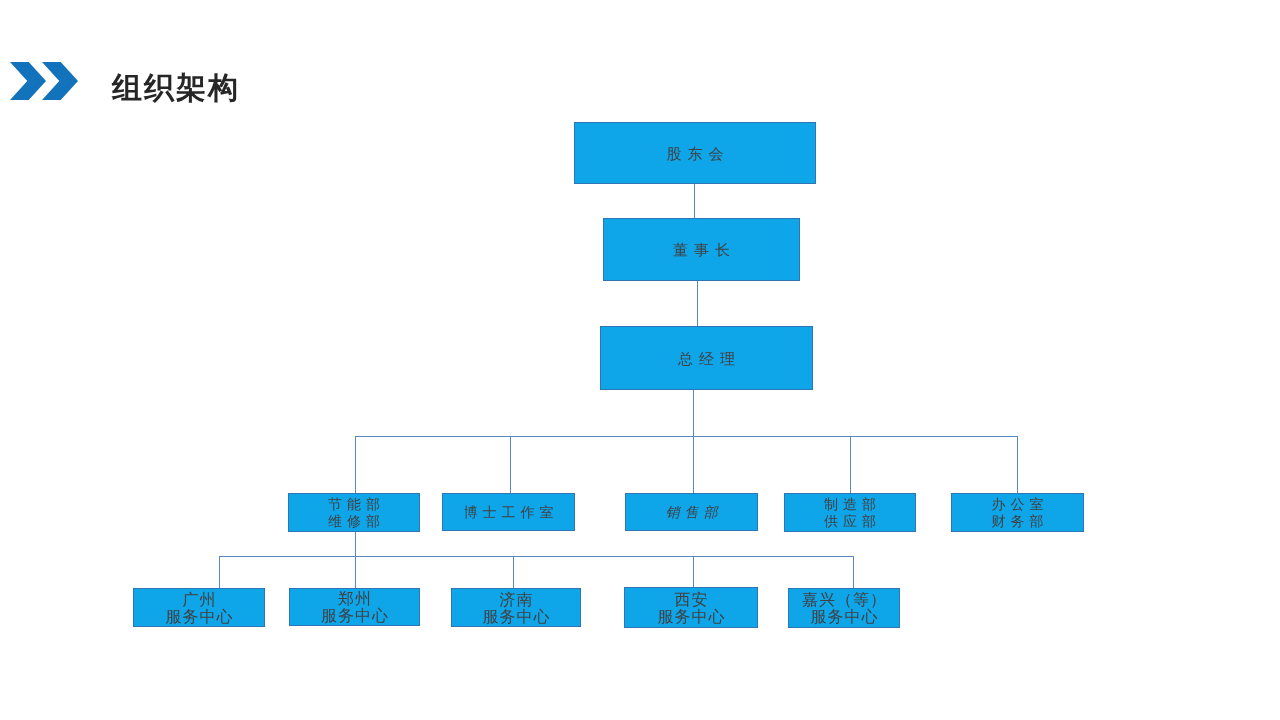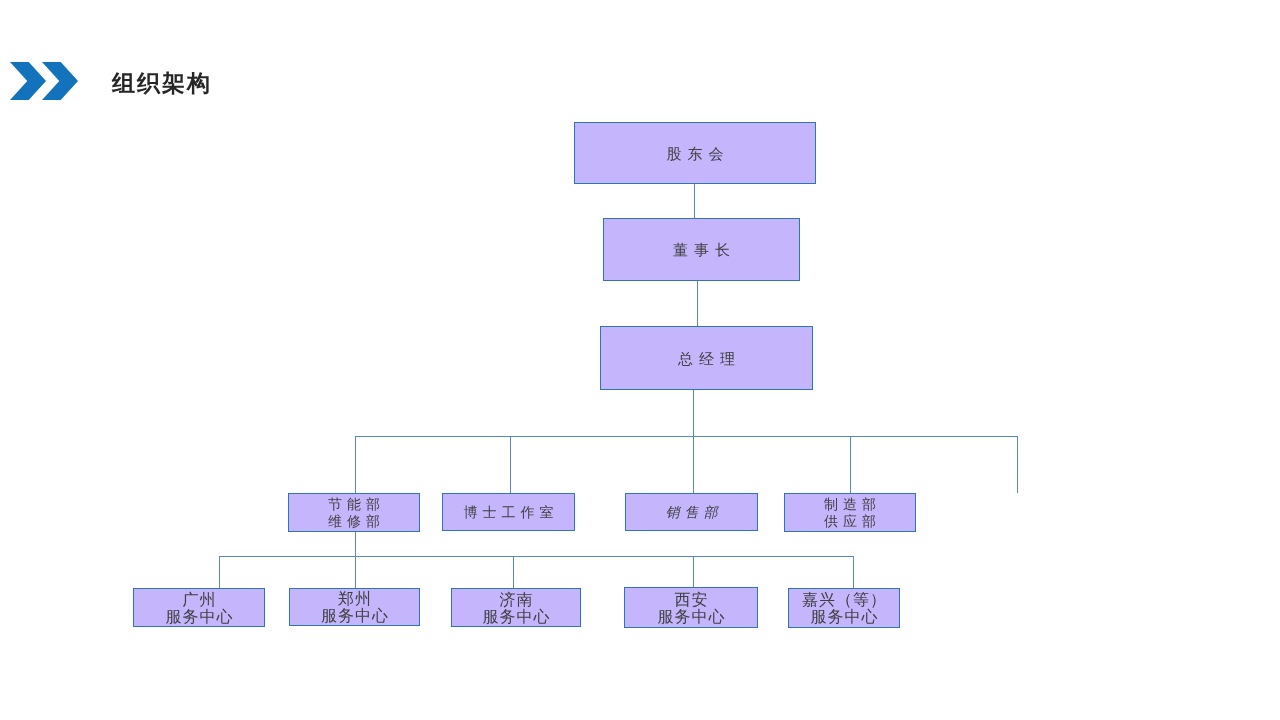--- a/index.html
+++ b/index.html
@@ -32,35 +32,35 @@
     background: #1272BC;
     clip-path: polygon(0% 0%, 52% 0%, 100% 50%, 52% 100%, 0% 100%, 48% 50%);
   }
   .chev.c1 { left: 0; }
   .chev.c2 { left: 32px; }
   .page-title {
     position: absolute;
     left: 112px;
     top: 68px;
     margin: 0;
-    font-size: 23px;
+    font-size: 30px;
     font-weight: 700;
     letter-spacing: 2px;
     color: #262626;
     text-align: center;
   }
 
   
   .chart { position: absolute; left: 0; top: 0; width: 1280px; height: 720px; }
 
   .node {
     position: absolute;
     box-sizing: border-box;
     border: 1.5px solid #2E75B6;
-    background: #c4b5fd;
+    background: #0ea5e9;
     display: flex;
     flex-direction: column;
     align-items: center;
     justify-content: center;
     text-align: center;
     color: #404040;
     z-index: 2;
   }
   .node .t { display: block; line-height: 17px; white-space: nowrap; }
   .lv-top .t { font-size: 15px; letter-spacing: 6px; text-indent: 6px; }
@@ -120,20 +120,24 @@
     <div class="node lv-dept" style="left:442px; top:493px; width:133px; height:38px;">
       <span class="t">博士工作室</span>
     </div>
     <div class="node lv-dept" style="left:625px; top:493px; width:133px; height:38px;font-style:italic;">
       <span class="t">销售部</span>
     </div>
     <div class="node lv-dept" style="left:784px; top:493px; width:132px; height:39px;">
       <span class="t">制造部</span>
       <span class="t">供应部</span>
     </div>
+    <div class="node lv-dept" style="left:951px; top:493px; width:133px; height:39px;">
+      <span class="t">办公室</span>
+      <span class="t">财务部</span>
+    </div>
 
     <div class="node lv-svc" style="left:133px; top:588px; width:132px; height:39px;">
       <span class="t">广州</span>
       <span class="t">服务中心</span>
     </div>
     <div class="node lv-svc" style="left:289px; top:588px; width:131px; height:38px;">
       <span class="t">郑州</span>
       <span class="t">服务中心</span>
     </div>
     <div class="node lv-svc" style="left:451px; top:588px; width:130px; height:39px;">

